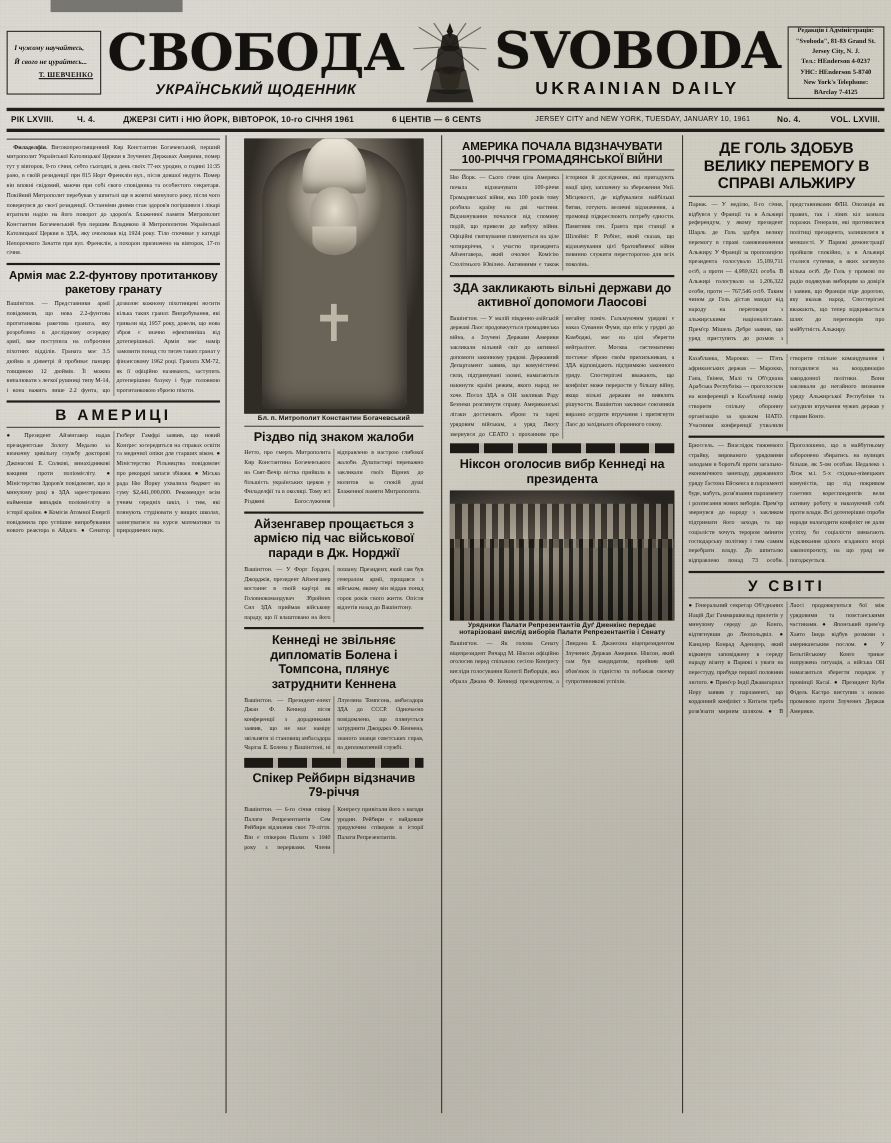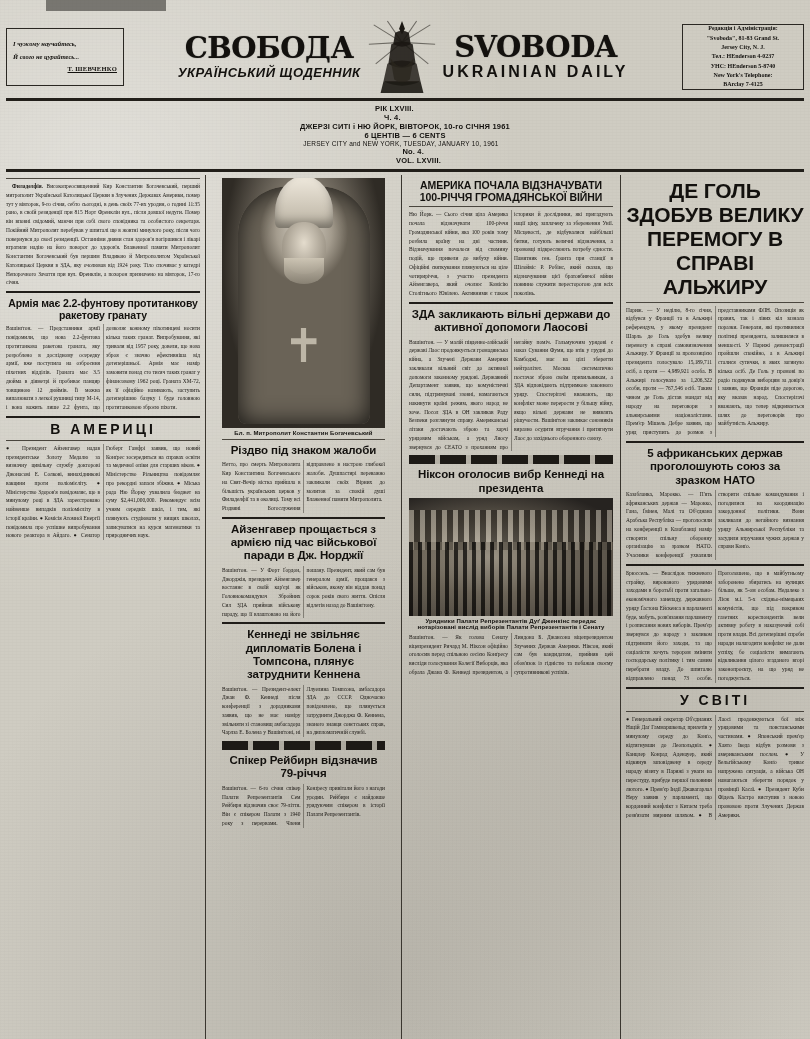--- a/index.html
+++ b/index.html
@@ -41,42 +41,41 @@
   }
   .quotebox{width:118px;align-self:center;height:58px;display:flex;flex-direction:column;justify-content:center;}
   .quotebox .q{text-align:left;}
   .quotebox .sig{text-align:right;font-style:normal;text-decoration:underline;letter-spacing:.3px;}
   .contactbox{width:122px;align-self:center;height:66px;font-style:normal;font-size:6px;line-height:1.55;display:flex;flex-direction:column;justify-content:center;}
   .contactbox .sp{height:4px;}
   .titlewrap{flex:1;display:flex;align-items:center;justify-content:center;gap:2px;}
   .tcol{display:flex;flex-direction:column;align-items:center;justify-content:center;}
   .bigname{
     font-family:"DejaVu Serif", serif;
-    font-weight:bold;font-size:29px;line-height:.98;letter-spacing:-0.5px;
+    font-weight:bold;font-size:46px;line-height:.98;letter-spacing:-0.5px;
     text-shadow:0 0 1px rgba(0,0,0,.5);
   }
   .subname{
     font-family:"Liberation Sans", sans-serif;
     font-weight:bold;font-size:13px;letter-spacing:.5px;margin-top:2px;
     font-style:italic;
   }
   .subname.lat{font-style:normal;letter-spacing:3px;font-size:16px;}
   .emblem{
     width:74px;height:76px;position:relative;margin:0 2px;flex:0 0 auto;
   }
   .emblem svg{width:100%;height:100%;display:block;}
 
   .rule-th{border-top:3px solid #221f1a;margin:2px 0 0;}
 
   
   .dateline{
     display:flex;align-items:center;font-family:"Liberation Sans",sans-serif;
     font-size:7.5px;font-weight:bold;letter-spacing:.2px;
     padding:2.5px 4px;
-    flex-direction:column;
   }
   .dateline .d1{width:60px;}
   .dateline .d2{width:42px;}
   .dateline .d3{flex:1;}
   .dateline .d4{width:140px;text-align:center;}
   .dateline .d5{flex:1;text-align:right;padding-right:8px;}
   .dateline .d6{width:38px;text-align:right;}
   .dateline .d7{width:72px;text-align:right;}
   .dateline .small{font-size:6.5px;font-weight:normal;}
 
@@ -91,21 +90,21 @@
   h1.lead{
     font-family:"Liberation Sans", sans-serif;
     font-weight:bold;font-size:17.5px;line-height:1.11;
     text-align:center;margin:4px 0 5px;letter-spacing:-.3px;
   }
   h2.hd{
     font-family:"Liberation Sans", sans-serif;
     font-weight:bold;font-size:10.5px;line-height:1.16;
     text-align:center;margin:4px 0 3px;letter-spacing:-.1px;
   }
-  h2.hd.big{font-size:21px;line-height:1.14;}
+  h2.hd.big{font-size:14px;line-height:1.14;}
   h2.hd.med{font-size:11.5px;}
   .sechead{
     font-family:"Liberation Sans", sans-serif;
     font-weight:bold;font-size:14px;letter-spacing:3px;text-align:center;
     margin:3px 0 2px;
   }
   .barrule{border-top:2.5px solid #201d19;margin:4px 0 3px;}
   .hair{border-top:1px solid #4a463e;margin:3px 0;}
 
   
@@ -319,21 +318,20 @@
       <div class="cap">Урядники Палати Репрезентантів Дуґ Дженкінс передає нотарізовані вислід виборів Палати Репрезентантів і Сенату</div>
       <div class="txt twocol">Вашінґтон. — Як голова Сенату віцепрезидент Ричард М. Ніксон офіційно оголосив перед спільною сесією Конґресу висліди голосування Колегії Виборців, яка обрала Джана Ф. Кеннеді президентом, а Линдона Б. Джансона віцепрезидентом Злучених Держав Америки. Ніксон, який сам був кандидатом, прийняв цей обов'язок із гідністю та побажав своєму супротивникові успіхів.</div>
     </div>
 
     <div class="col colD">
       <h2 class="hd big">ДЕ ГОЛЬ ЗДОБУВ ВЕЛИКУ ПЕРЕМОГУ В СПРАВІ АЛЬЖИРУ</h2>
       <div class="hair"></div>
       <div class="txt twocol">Париж. — У неділю, 8-го січня, відбувся у Франції та в Альжирі референдум, у якому президент Шарль де Голь здобув велику перемогу в справі самовизначення Альжиру. У Франції за пропозицією президента голосувало 15,189,711 осіб, а проти — 4,989,921 особа. В Альжирі голосувало за 1,206,322 особи, проти — 767,546 осіб. Таким чином де Голь дістав мандат від народу на переговори з альжирськими націоналістами. Прем'єр Мішель Дебре заявив, що уряд приступить до розмов з представниками ФЛН. Опозиція як правих, так і лівих кіл зазнала поразки. Генерали, які противилися політиці президента, залишилися в меншості. У Парижі демонстрації пройшли спокійно, а в Альжирі сталися сутички, в яких загинуло кілька осіб. Де Голь у промові по радіо подякував виборцям за довір'я і заявив, що Франція піде дорогою, яку вказав народ. Спостерігачі вважають, що тепер відкривається шлях до переговорів про майбутність Альжиру.</div>
 
       <div class="barrule"></div>
-      <h2 class="hd med">5 африканських держав проголошують союз за зразком НАТО</h2>
       <div class="txt twocol">Казабланка, Марокко. — П'ять африканських держав — Марокко, Гана, Ґвінея, Малі та Об'єднана Арабська Республіка — проголосили на конференції в Казабланці намір створити спільну оборонну організацію за зразком НАТО. Учасники конференції ухвалили створити спільне командування і погодилися на координацію закордонної політики. Вони закликали до негайного визнання уряду Альжирської Республіки та засудили втручання чужих держав у справи Конґо.</div>
 
       <div class="barrule"></div>
       <div class="txt twocol">Брюссель. — Внаслідок тижневого страйку, вированого урядовими заходами в боротьбі проти загально-економічного занепаду, державного уряду Ґастона Ейскенса в парламенті буде, мабуть, розв'язання парламенту і розписання нових виборів. Прем'єр звернувся до народу з закликом підтримати його заходи, та що соціалісти хочуть терором змінити господарську політику і тим самим перебрати владу. До шпиталю відправлено понад 73 особи. Проголошено, що в майбутньому заборонено збиратись на вулицях більше, як 5-ом особам. Недалеко з Лієж м.і. 5-х східньо-німецьких комуністів, що під покривом газетних кореспондентів вели активну роботу в наказуючий собі проти влади. Всі дотеперішні спроби наради налагодити конфлікт не дали успіху, бо соціалісти вимагають відкликання цілого згаданого вгорі законопроєкту, на що уряд не погоджується.</div>
 
       <div class="barrule"></div>
       <div class="sechead">У СВІТІ</div>
       <div class="hair"></div>
       <div class="txt twocol">● Генеральний секретар Об'єднаних Націй Даґ Гаммаршкельд прилетів у минулому середу до Конґо, відтягнувши до Леопольдвіл. ● Канцлер Конрад Аденауер, який відкинув заповіджену в середу нараду візиту в Парижі з уваги на перестуду, прибуде першої половини лютого. ● Прем'єр Індії Джавагарлал Неру заявив у парламенті, що кордонний конфлікт з Китаєм треба розв'язати мирним шляхом. ● В Лаосі продовжуються бої між урядовими та повстанськими частинами. ● Японський прем'єр Хаято Ікеда відбув розмови з американським послом. ● У Бельгійському Конґо триває напружена ситуація, а війська ОН намагаються зберегти порядок у провінції Касаї. ● Президент Куби Фідель Кастро виступив з новою промовою проти Злучених Держав Америки.</div>
     </div>

